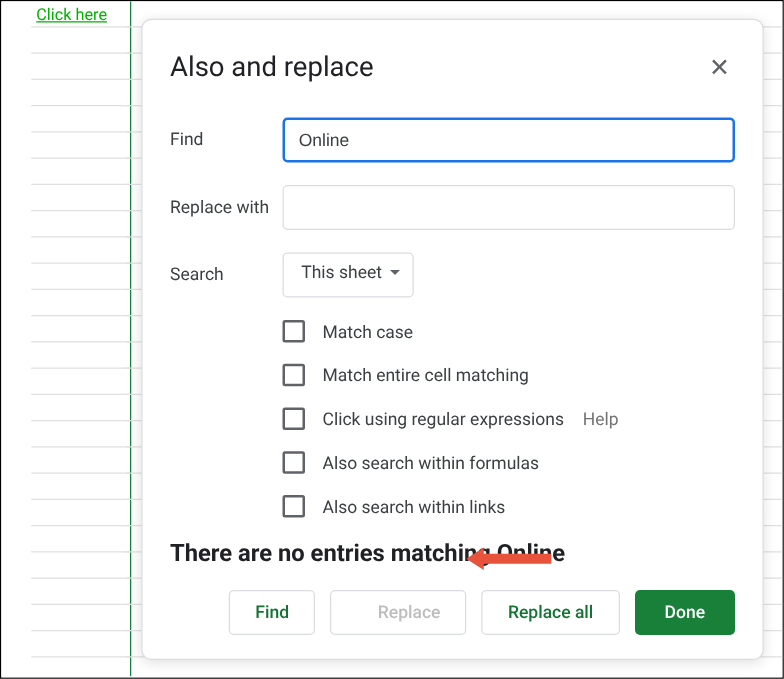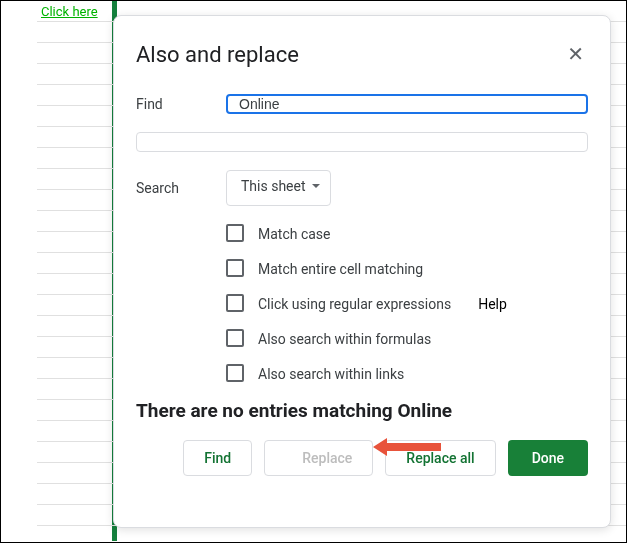--- a/index.html
+++ b/index.html
@@ -23,24 +23,24 @@
     .cell-link {
       color: #00b200;
       text-decoration: underline;
       font-size: 13px;
       padding: 2px 4px;
       display: inline-block;
     }
     .grid-col {
       position: absolute;
       top: 0;
-      left: 16px;
+      left: 4px;
       width: 100px;
       height: 540px;
-      border-right: 5px solid #15803d;
+      border-right: 1px solid #15803d;
       padding-left: 20px;
     }
     .grid-row {
       border-bottom: 1px solid #e0e0e0;
       height: 21px;
     }
     .grid-right {
       position: absolute;
       top: 0;
       right: 0;
@@ -84,21 +84,21 @@
       align-items: center;
       margin-bottom: 18px;
     }
     .form-label {
       width: 90px;
       font-size: 14px;
       color: #3c4043;
     }
     .text-input {
       flex: 1;
-      height: 20px;
+      height: 36px;
       border: 1px solid #dadce0;
       border-radius: 4px;
       padding: 0 12px;
       font-size: 14px;
       color: #3c4043;
       outline: none;
     }
     .text-input.focused {
       border: 2px solid #1a73e8;
       padding: 0 11px;
@@ -137,24 +137,24 @@
       border: 2px solid #5f6368;
       border-radius: 2px;
       cursor: pointer;
       flex-shrink: 0;
     }
     .checkbox-label {
       font-size: 14px;
       color: #3c4043;
     }
     .help-link {
-      color: #000000;
-      font-size: 14px;
-      cursor: pointer;
-      margin-left: 13px;
+      color: #737373;
+      font-size: 14px;
+      cursor: pointer;
+      margin-left: 1px;
     }
     .status-msg {
       font-size: 19px;
       font-weight: 700;
       color: #202124;
       margin-top: 8px;
       margin-bottom: 18px;
     }
     .button-row {
       display: flex;
@@ -261,20 +261,21 @@
     <div class="dialog-title">Also and replace</div>
     <div class="close-x">✕</div>
   </div>
 
   <div class="form-row">
     <div class="form-label">Find</div>
     <input class="text-input focused" value="Online" style="">
   </div>
 
   <div class="form-row">
+    <div class="form-label">Replace with</div>
     <input class="text-input" value="" style="">
   </div>
 
   <div class="form-row">
     <div class="form-label">Search</div>
     <div class="dropdown">
       <span>This sheet</span>
       <span class="dropdown-caret"></span>
     </div>
   </div>

